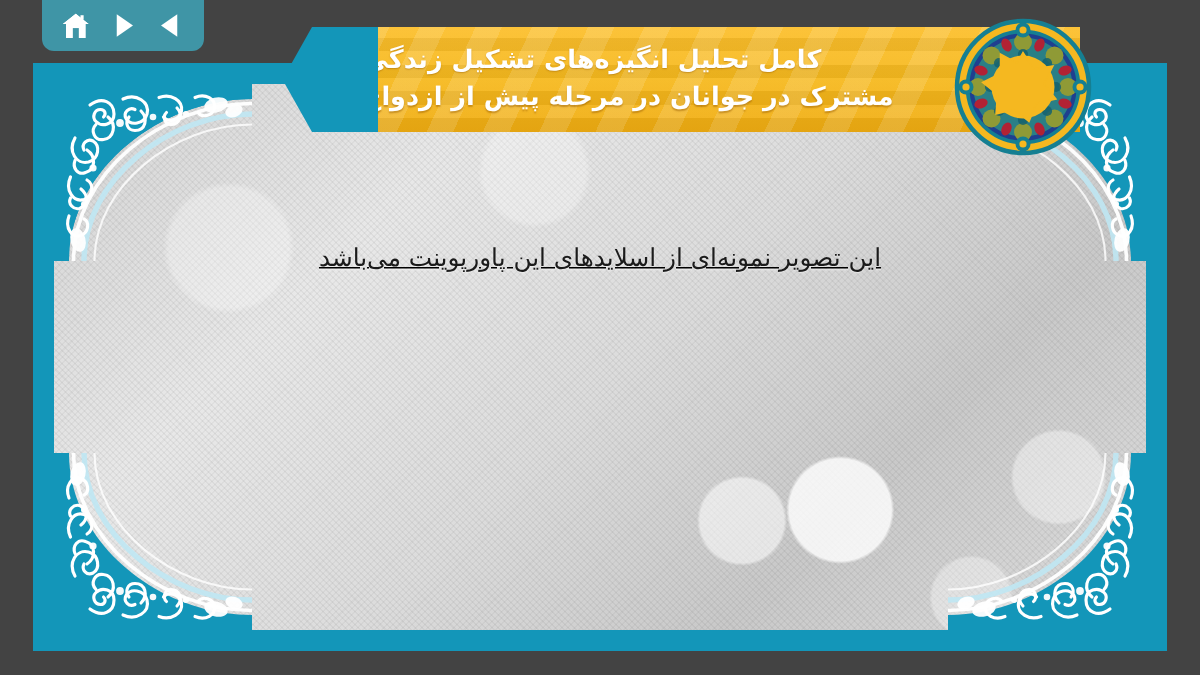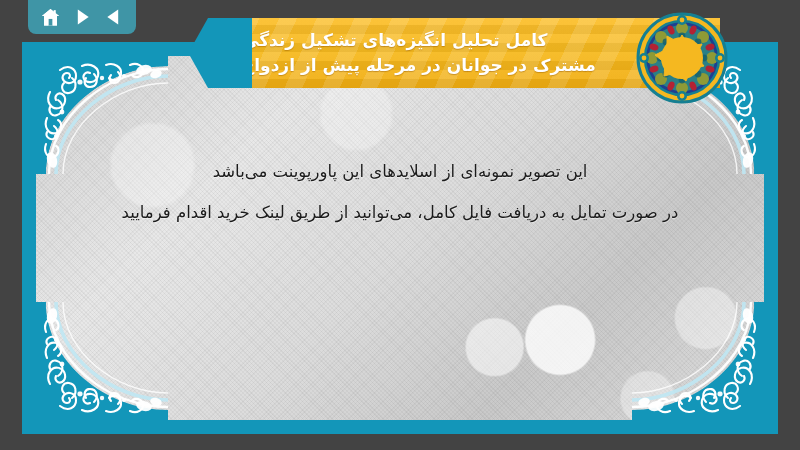--- a/index.html
+++ b/index.html
@@ -156,20 +156,21 @@
 
   
   #body-text {
     position: absolute;
     left: 40px;
     right: 40px;
     top: 96px;
     text-align: center;
     direction: rtl;
     z-index: 20;
+    text-decoration: underline;
   }
   .body-line {
     color: #1b1b1b;
     font-size: 16.5px;
     line-height: 2.48;
     white-space: nowrap;
     font-weight: 500;
     text-shadow: 0 1px 1px rgba(255,255,255,0.55);
   }
 </style>
@@ -331,21 +332,20 @@
             <circle cx="66" cy="22" r="2.2"></circle>
             <circle cx="88" cy="20" r="2"></circle>
             <circle cx="26" cy="56" r="2.4"></circle>
             <circle cx="20" cy="80" r="2"></circle>
           </g>
         </svg>
       </div>
 
       <div id="body-text">
         <div class="body-line">این تصویر نمونه‌ای از اسلایدهای این پاورپوینت می‌باشد</div>
-        <div class="body-line">در صورت تمایل به دریافت فایل کامل، می‌توانید از طریق لینک خرید اقدام فرمایید</div>
       </div>
 
     </div>
   </div>
 
   <div id="title-banner">
 
     <svg id="banner-chevron" viewBox="0 0 62 70" aria-hidden="true">
       <polygon points="62,0 18,0 0,32 0,38 18,70 62,70" fill="#1396b9"></polygon>
     </svg>

